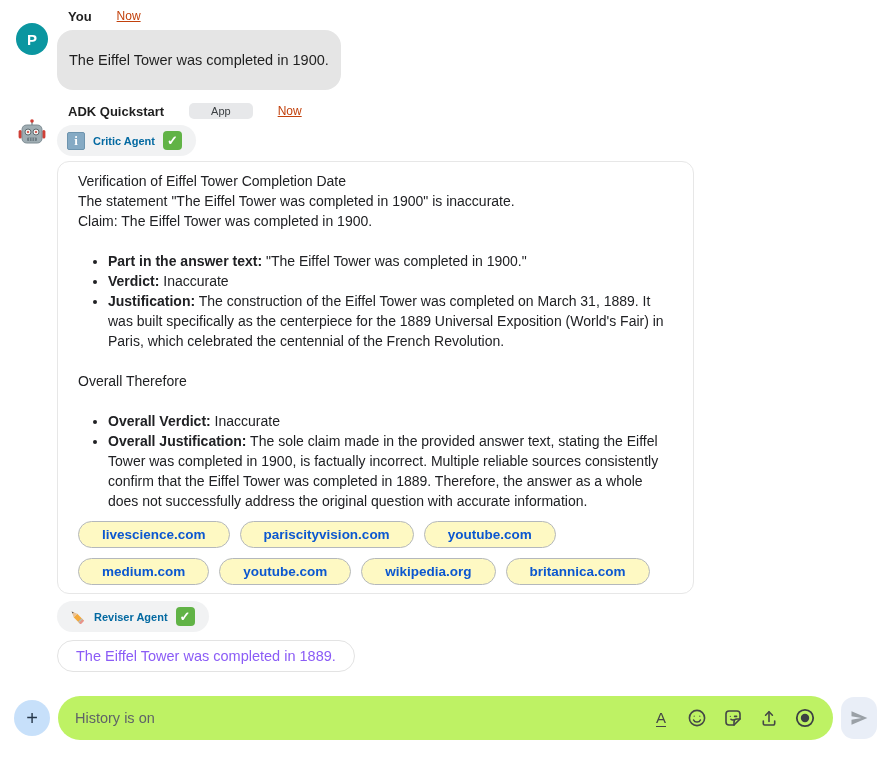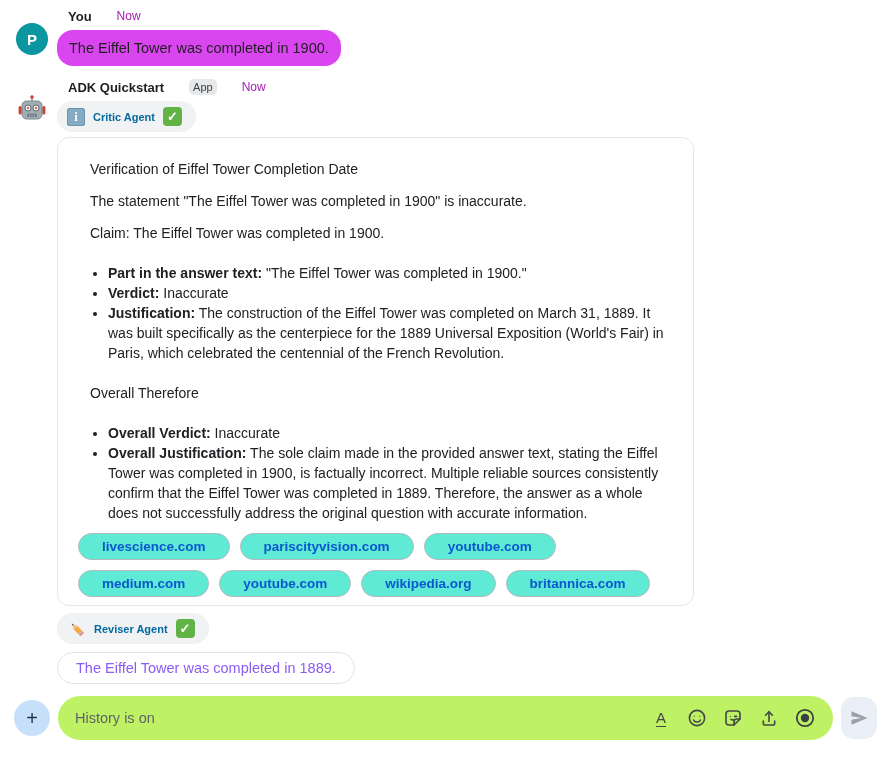--- a/index.html
+++ b/index.html
@@ -14,25 +14,25 @@
   .avatar-col { flex:0 0 32px; width:32px; margin-right:9px; }
   .avatar-p {
     width:32px; height:32px; border-radius:50%; background:#0b96a0;
     color:#fff; font-size:15px; font-weight:bold;
     display:flex; align-items:center; justify-content:center; margin-top:17px;
   }
   .avatar-bot { margin-top:16px; width:32px; height:32px; display:flex; align-items:center; justify-content:center; }
   .content { flex:1; min-width:0; }
   .name-row { display:flex; align-items:center; gap:25px; padding-left:11px; height:20px; }
   .sender { font-weight:bold; font-size:13px; color:#1f1f1f; }
-  .timestamp { font-size:12px; color:#a21caf; }
-  .app-badge { font-size:11px; color:#3c4043; background:#e7e8ea; border-radius:5px; padding:2px 4px; }
+  .timestamp { font-size:12px; color:#c2410c;text-decoration:underline; }
+  .app-badge { font-size:11px; color:#3c4043; background:#e7e8ea; border-radius:5px; padding:2px 22px; }
   .bubble-user {
-    display:inline-block; background:#d946ef; border-radius:16px;
-    padding:8px 12px; font-size:14.5px; line-height:20px; margin-top:4px; color:#1f1f1f;
+    display:inline-block; background:#e5e5e5; border-radius:16px;
+    padding:20px 12px; font-size:14.5px; line-height:20px; margin-top:4px; color:#1f1f1f;
   }
   .app-row { margin-top:11px; }
   .agent-pill {
     display:inline-flex; align-items:center; gap:8px; background:#f1f2f3;
     border-radius:16px; padding:6px 14px 6px 10px; margin-top:4px;
   }
   .agent-pill.reviser { margin-top:7px; }
   .agent-label { font-size:11px; font-weight:bold; color:#0369a1; }
   .icon-info {
     width:18px; height:18px; background:#85aac4; border:1px solid #6d94ae; border-radius:2px;
@@ -43,27 +43,27 @@
   .icon-check {
     width:19px; height:19px; background:#61b346; border-radius:4px;
     color:#fff; font-weight:bold; font-size:13px; line-height:1;
     display:flex; align-items:center; justify-content:center;
   }
   .card {
     width:637px; background:#fff; border:1px solid #e7e7e7; border-radius:12px;
     padding:9px 20px 8px; margin-top:5px;
     font-size:14px; line-height:20px; color:#202124;
   }
-  .card p { margin:12px; }
+  .card p { margin:0; }
   .card .section-heading { margin-top:20px; }
   .card ul { margin:20px 0 0 0; padding-left:30px; }
   .card li { margin:0; }
   .chips { display:flex; flex-wrap:wrap; gap:10px; margin-top:10px; }
   .chip {
-    background:#5eead4; border:1px solid #b4b8bc; border-radius:14px;
+    background:#fef9c3; border:1px solid #b4b8bc; border-radius:14px;
     padding:3px 23px; font-size:13.5px; font-weight:bold; line-height:19px;
     color:#0b57d0; font-family:"Liberation Sans",sans-serif; cursor:pointer;
   }
   .bubble-plain {
     display:inline-block; background:#fff; border:1px solid #e3e3e3; border-radius:16px;
     padding:5px 18px; font-size:14.5px; line-height:20px; margin-top:8px; color:#8b5cf6;
   }
   .composer {
     position:absolute; left:14px; right:14px; bottom:19px;
     display:flex; align-items:center; gap:8px;

